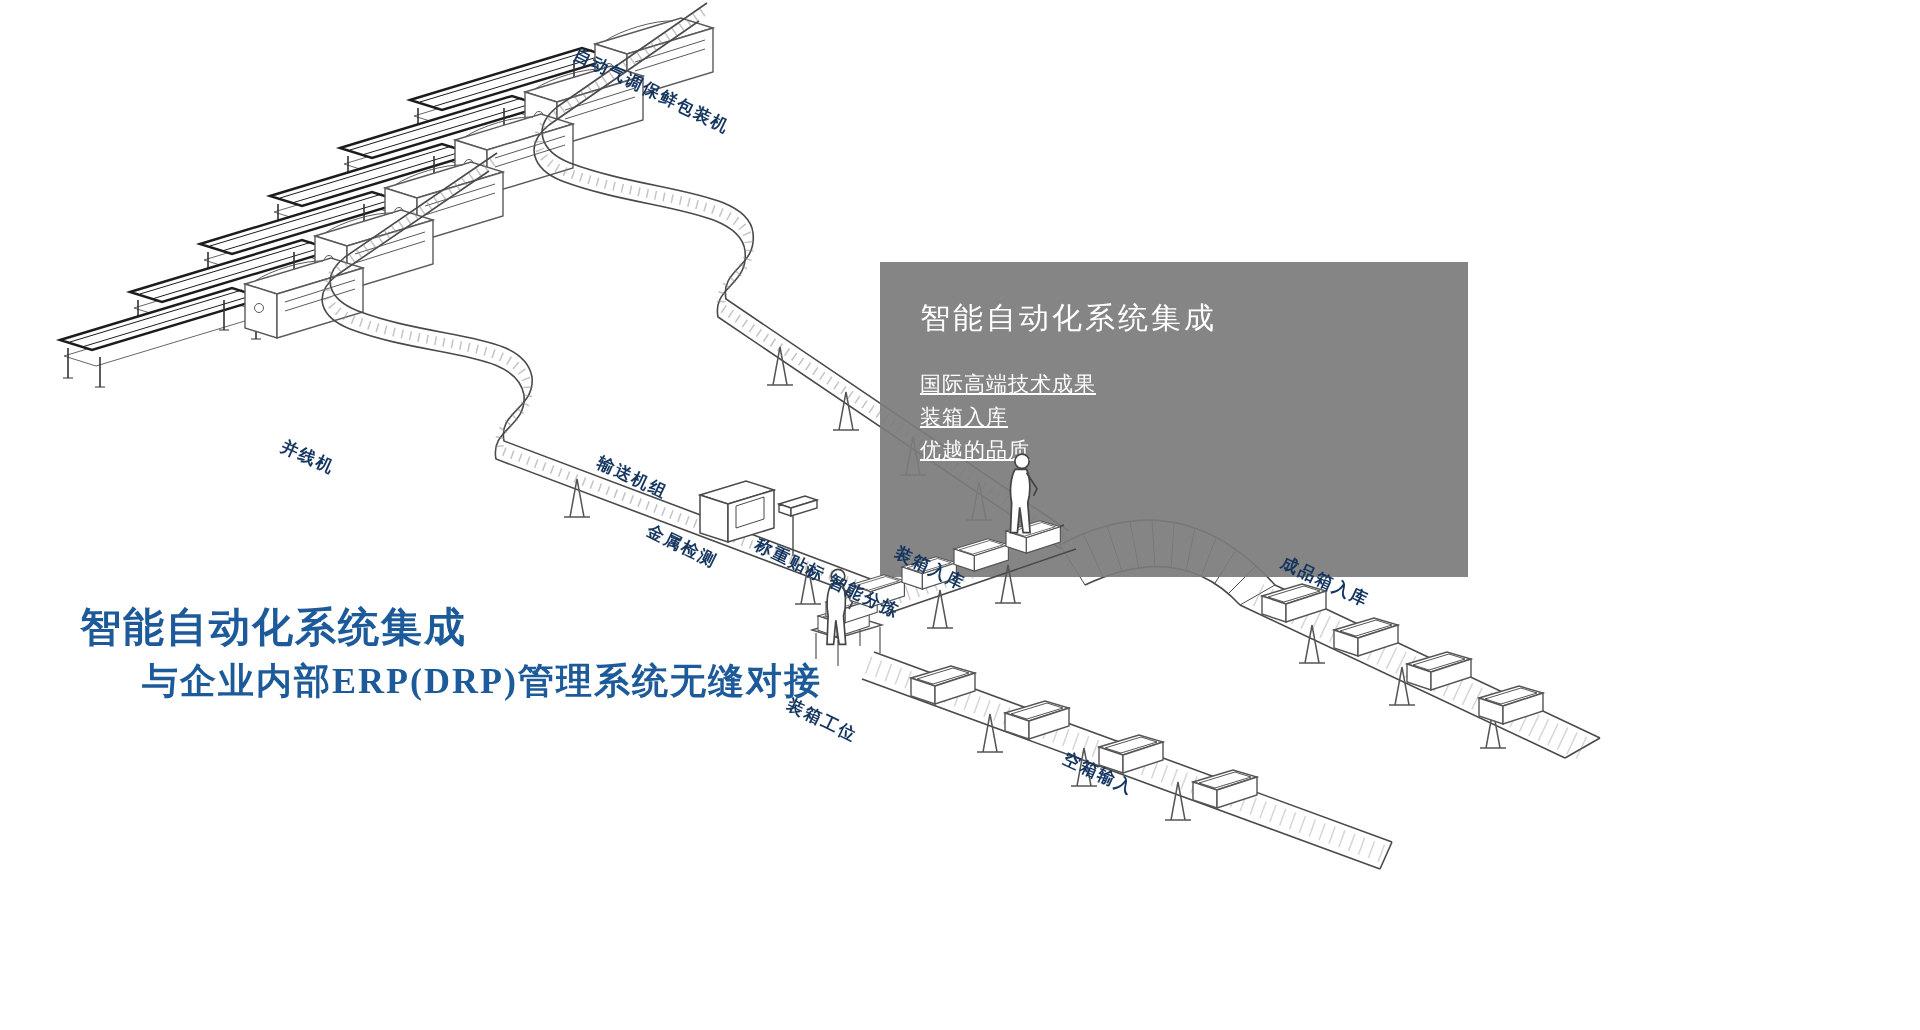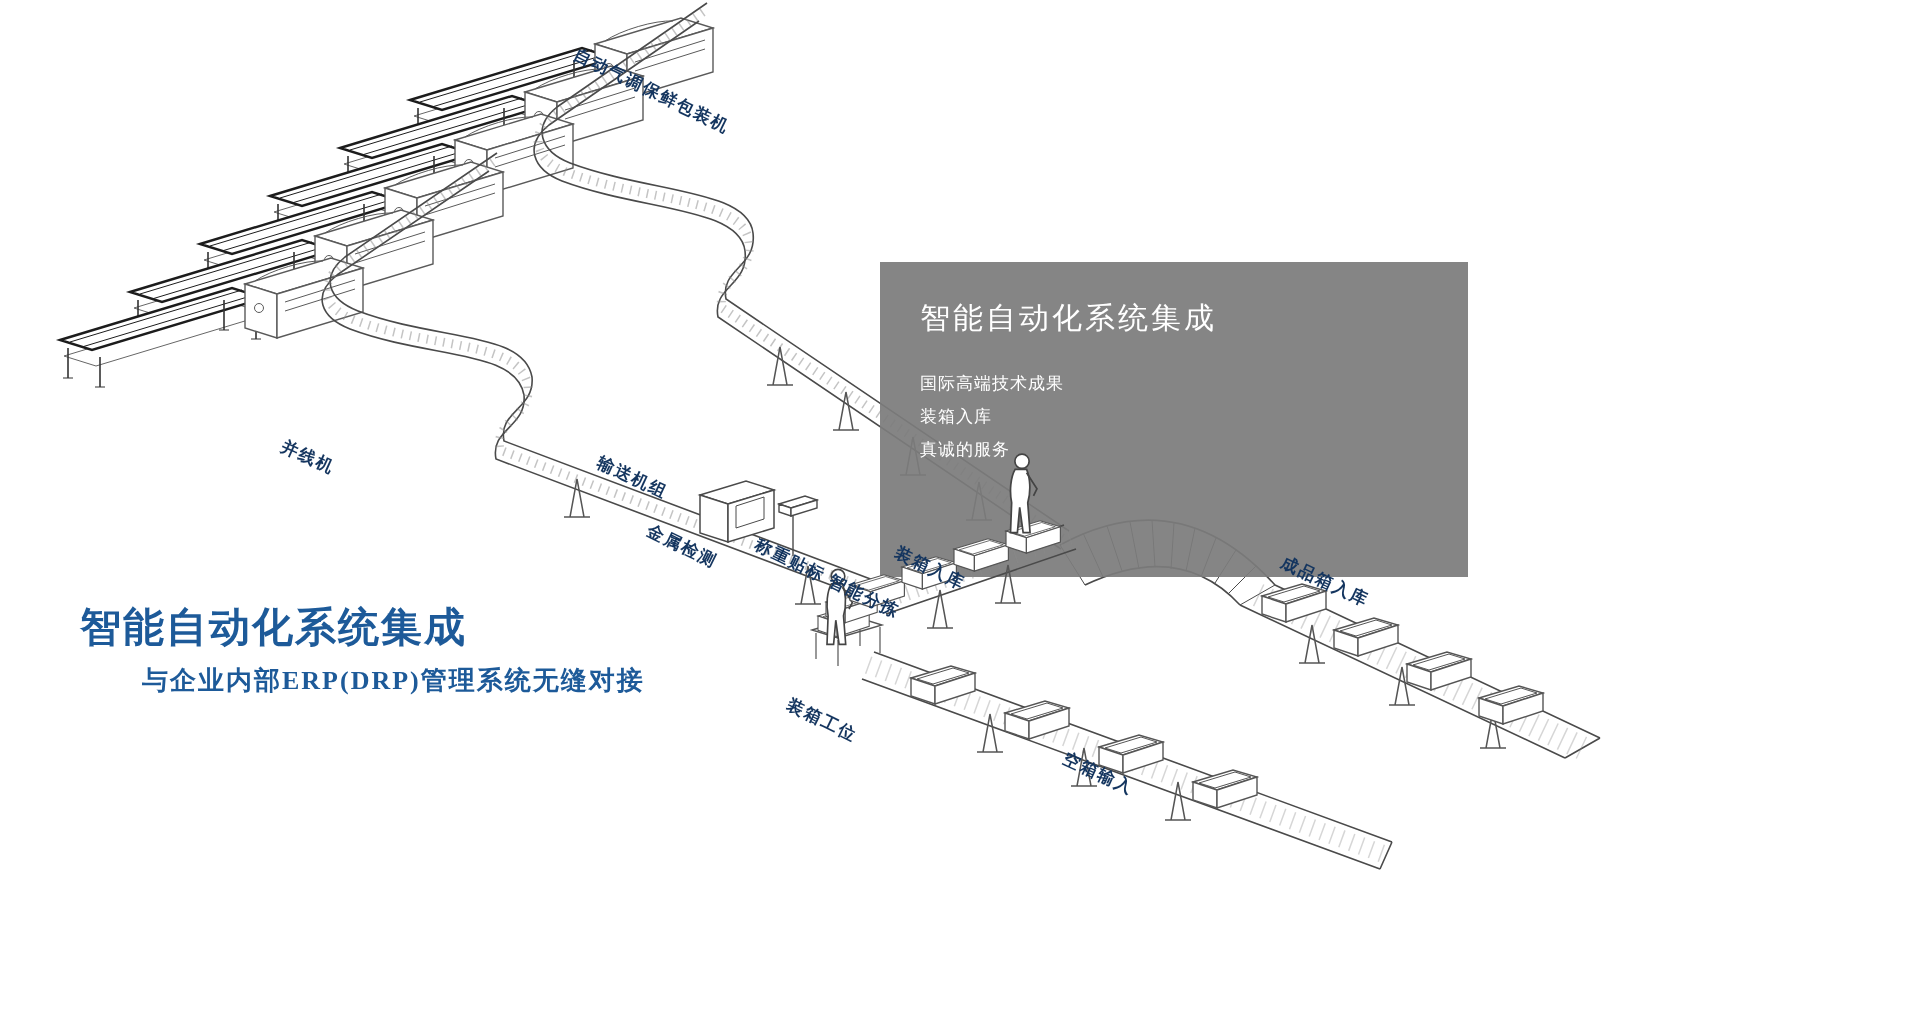--- a/index.html
+++ b/index.html
@@ -3,37 +3,37 @@
 <meta charset="utf-8">
 <style>
   html,body{margin:0;padding:0;background:#fff;}
   body{width:1920px;height:1030px;overflow:hidden;position:relative;font-family:"Liberation Sans",sans-serif;}
   .stage{position:absolute;inset:0;width:1920px;height:1030px;}
   svg.art{position:absolute;left:0;top:0;width:1920px;height:1030px;}
   #art-under{z-index:1;}
   .panel{position:absolute;left:880px;top:262px;width:588px;height:315px;background:rgba(124,124,124,0.93);
          color:#fff;padding:36px 40px;box-sizing:border-box;z-index:2;}
   .panel-title{font-size:30px;letter-spacing:3px;margin-bottom:28px;font-weight:400;}
-  .panel-line{font-size:17px;line-height:33px;letter-spacing:1px;}
+  .panel-line{font-size:21px;line-height:33px;letter-spacing:1px;text-decoration:underline;}
   #art-over{z-index:3;}
   .mlabel{position:absolute;z-index:4;font-family:"Liberation Serif",serif;font-weight:bold;color:#14355f;
           font-size:17px;letter-spacing:2px;white-space:nowrap;transform-origin:0 50%;}
   .l0{left:575px;top:42px;transform:rotate(26deg);}
   .l1{left:282px;top:434px;transform:rotate(24deg);}
   .l2{left:598px;top:450px;transform:rotate(25deg);}
   .l3{left:648px;top:518px;transform:rotate(26deg);}
   .l4{left:756px;top:532px;transform:rotate(26deg);}
   .l5{left:896px;top:540px;transform:rotate(26deg);}
   .l6{left:1282px;top:550px;transform:rotate(25deg);}
   .l7{left:788px;top:692px;transform:rotate(26deg);}
   .l8{left:1064px;top:746px;transform:rotate(25deg);}
   .slogan{position:absolute;left:80px;top:600px;z-index:5;color:#1d5a99;
           font-family:"Liberation Serif",serif;font-weight:bold;}
   .s-big{font-size:41px;line-height:55px;letter-spacing:2px;}
-  .s-mid{font-size:26px;line-height:52px;padding-left:62px;letter-spacing:2px;}
+  .s-mid{font-size:36px;line-height:52px;padding-left:62px;letter-spacing:2px;}
 </style>
 </head>
 <body>
 
 <div class="stage">
 
   <svg id="art-under" class="art" viewBox="0 0 1920 1030">
     <defs>
 
       <g id="prow">
@@ -165,21 +165,21 @@
       <use href="#crate" transform="translate(1005,713)"></use>
       <use href="#crate" transform="translate(1099,747)"></use>
       <use href="#crate" transform="translate(1193,782)"></use>
     </g>
   </svg>
 
   <div class="panel">
     <div class="panel-title">智能自动化系统集成</div>
     <div class="panel-line">国际高端技术成果</div>
     <div class="panel-line">装箱入库</div>
-    <div class="panel-line">真诚的服务</div>
+    <div class="panel-line">优越的品质</div>
   </div>
 
   <svg id="art-over" class="art" viewBox="0 0 1920 1030">
     <g fill="none" stroke="#4a4a4a" stroke-width="1.6">
       <path d="M874,590 L1064,525 M886,614 L1076,549"></path>
       <path d="M880,602 L1070,537" stroke="#8a8a8a" stroke-width="16" stroke-dasharray="1.5 8" opacity="0.4"></path>
     </g>
     <use href="#aleg" transform="translate(940,590)"></use>
     <use href="#aleg" transform="translate(1008,565)"></use>
     <g>

